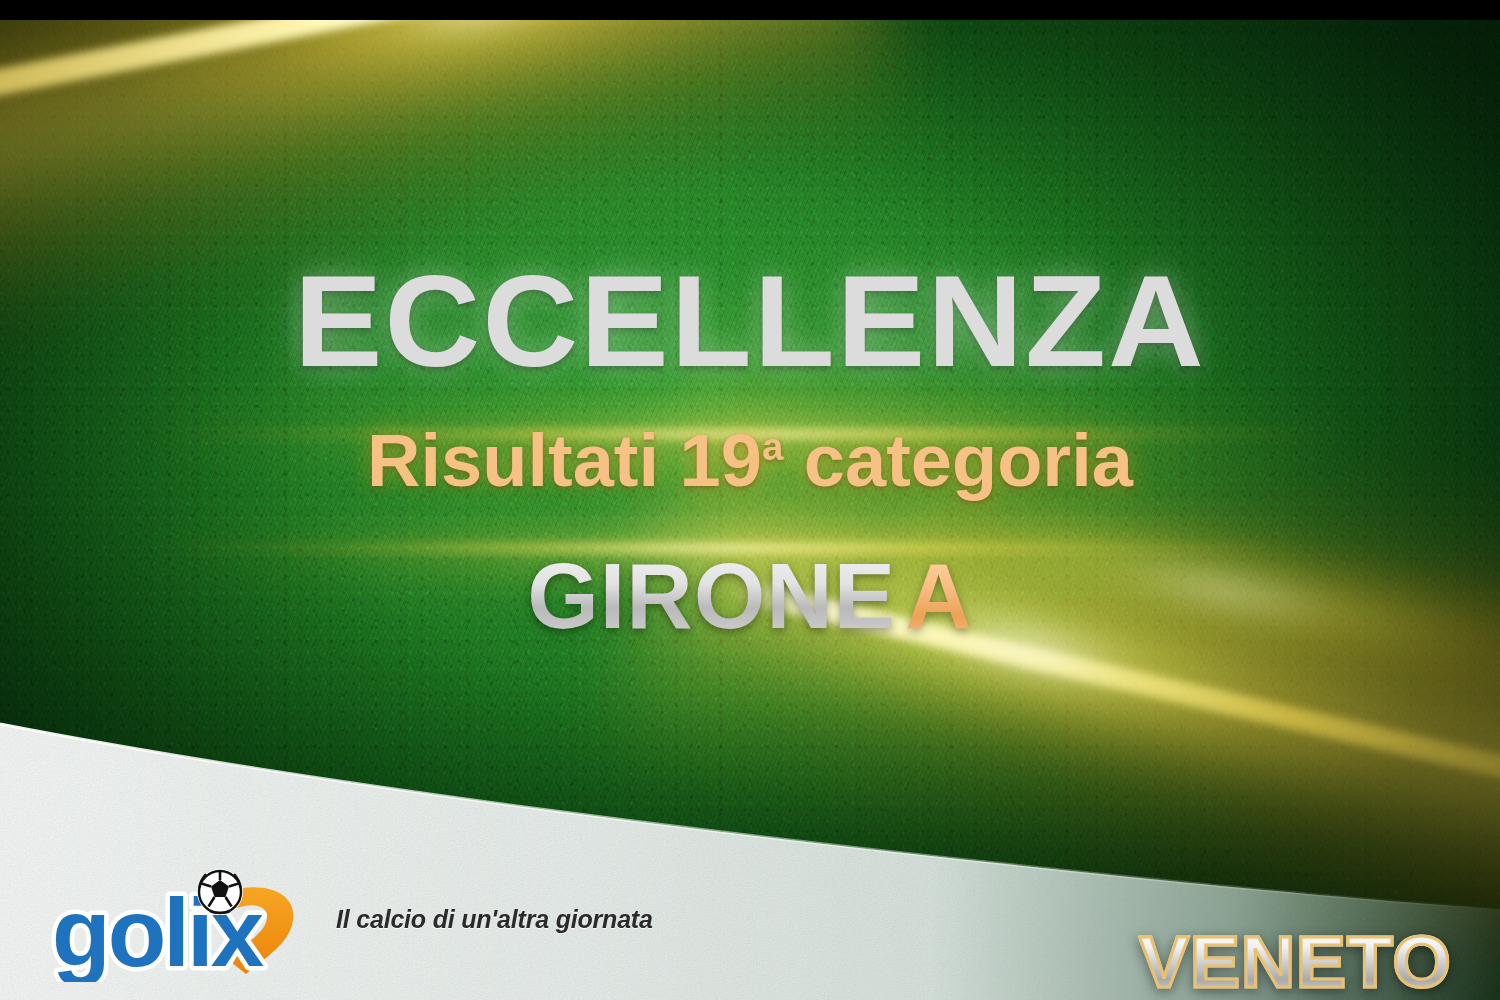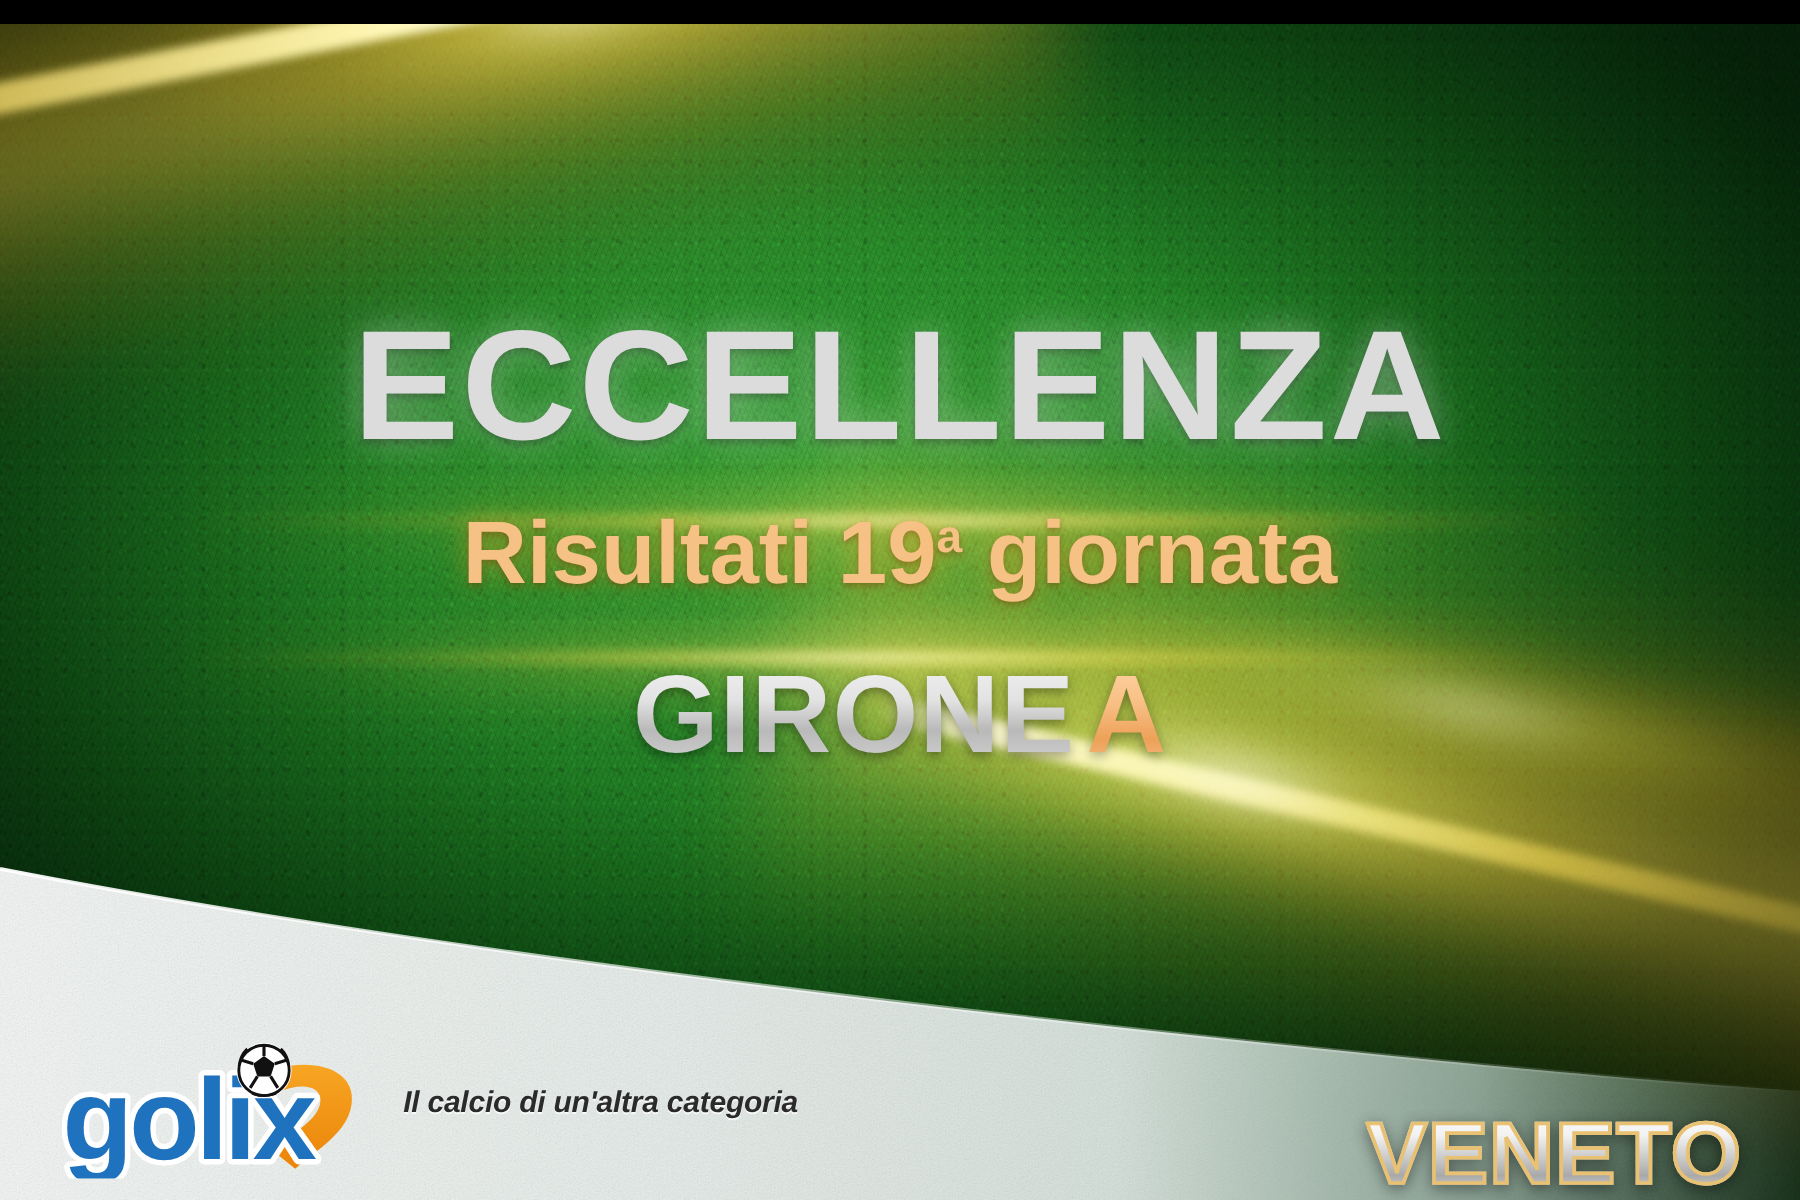--- a/index.html
+++ b/index.html
@@ -232,21 +232,21 @@
   <div class="flare flare-top"></div>
   <div class="flare flare-bot-halo"></div>
   <div class="flare flare-bot"></div>
 
   <div class="headline">
     <div class="title-main">ECCELLENZA</div>
 
     <div class="subtitle">
       <span>Risultati</span>
       <span>19</span><span class="ord">a</span>
-      <span>giornata</span>
+      <span>categoria</span>
     </div>
 
     <div class="girone">
       <span class="g-word">GIRONE</span><span class="g-letter">A</span>
     </div>
   </div>
 
   <div class="band-wrap">
     <svg viewBox="0 0 1500 330" preserveAspectRatio="none" aria-hidden="true">
       <defs>
@@ -299,20 +299,20 @@
           <circle cx="22" cy="22" r="21" fill="#ffffff" stroke="#111111" stroke-width="2.4"></circle>
           <polygon points="22,10 31,16.5 27.5,27 16.5,27 13,16.5" fill="#111111"></polygon>
           <path d="M22,1.5 L22,10 M31,16.5 L40.5,13.5 M27.5,27 L33.5,36.5 M16.5,27 L10.5,36.5 M13,16.5 L3.5,13.5" stroke="#111111" stroke-width="2.6" fill="none"></path>
           <path d="M8,4 C4,8 1.8,13 1.2,18" stroke="#111111" stroke-width="2.2" fill="none"></path>
           <path d="M36,4 C40,8 42.2,13 42.8,18" stroke="#111111" stroke-width="2.2" fill="none"></path>
           <path d="M12,41 C16,43.5 28,43.5 32,41" stroke="#111111" stroke-width="2.2" fill="none"></path>
         </g>
       </svg>
     </div>
 
-    <div class="tagline">Il calcio di un'altra categoria</div>
+    <div class="tagline">Il calcio di un'altra giornata</div>
   </div>
 
   <div class="region">
     <span class="r-txt">VENETO</span>
   </div>
 
 </div>
 
 </body></html>

